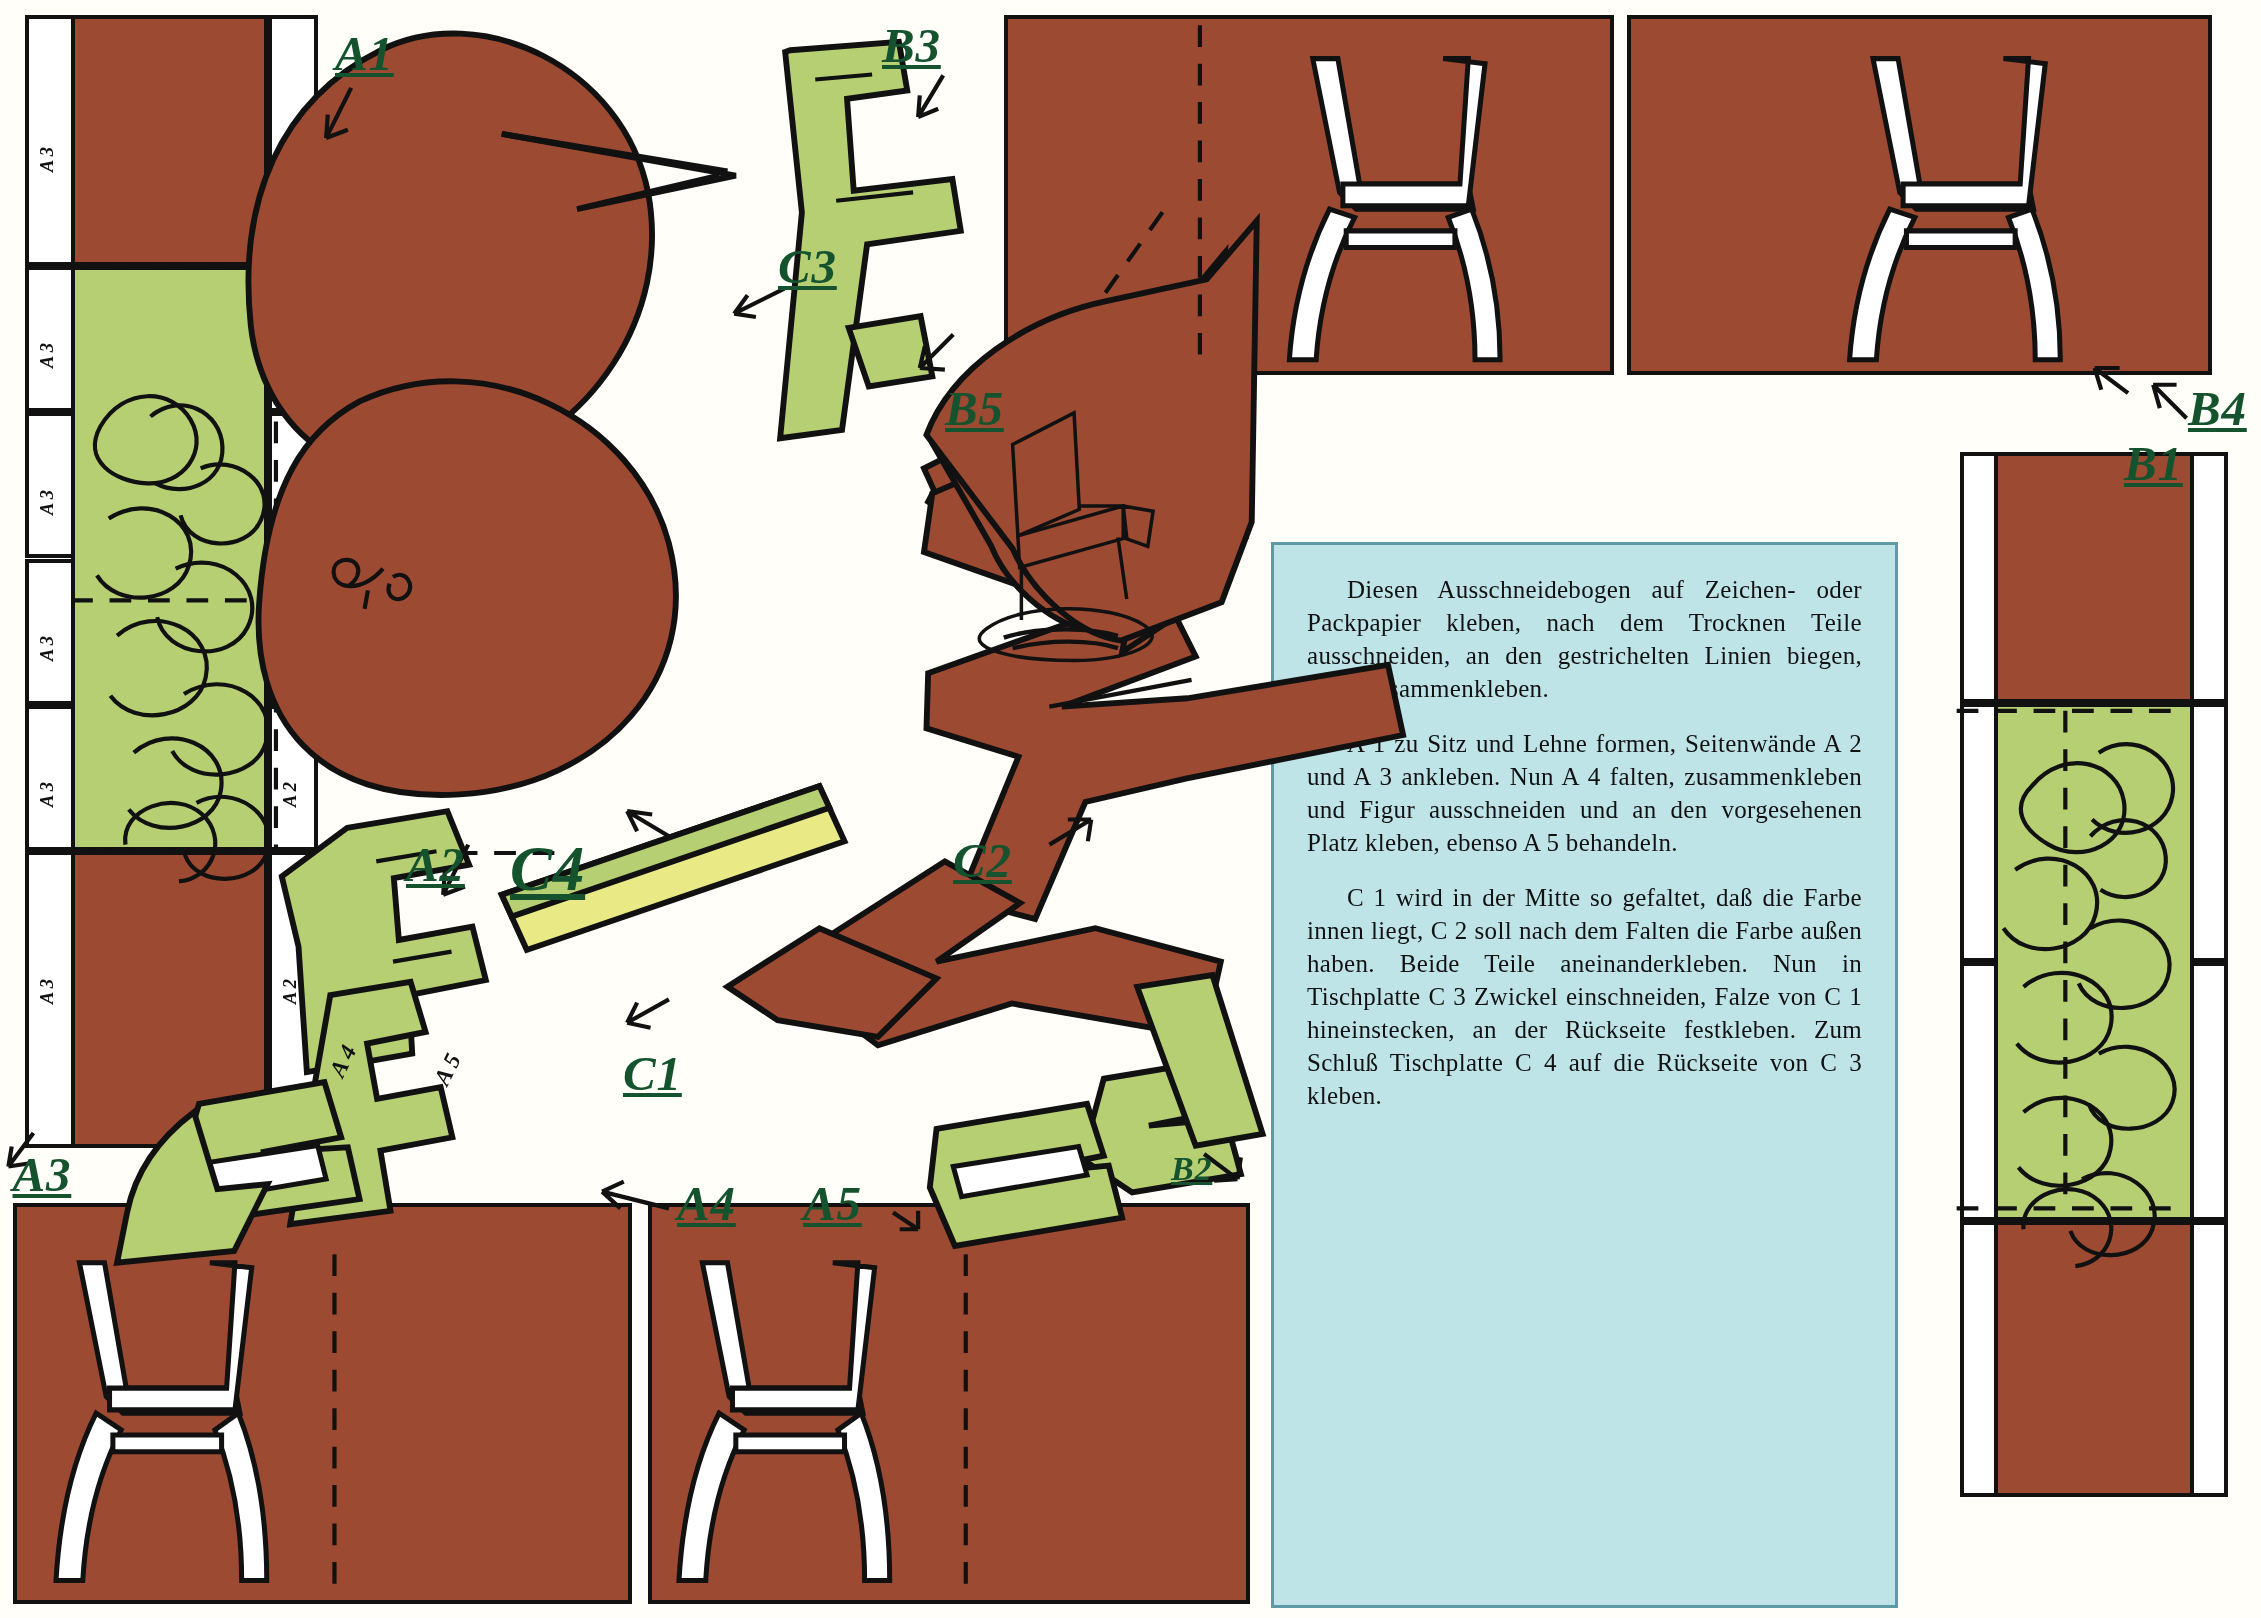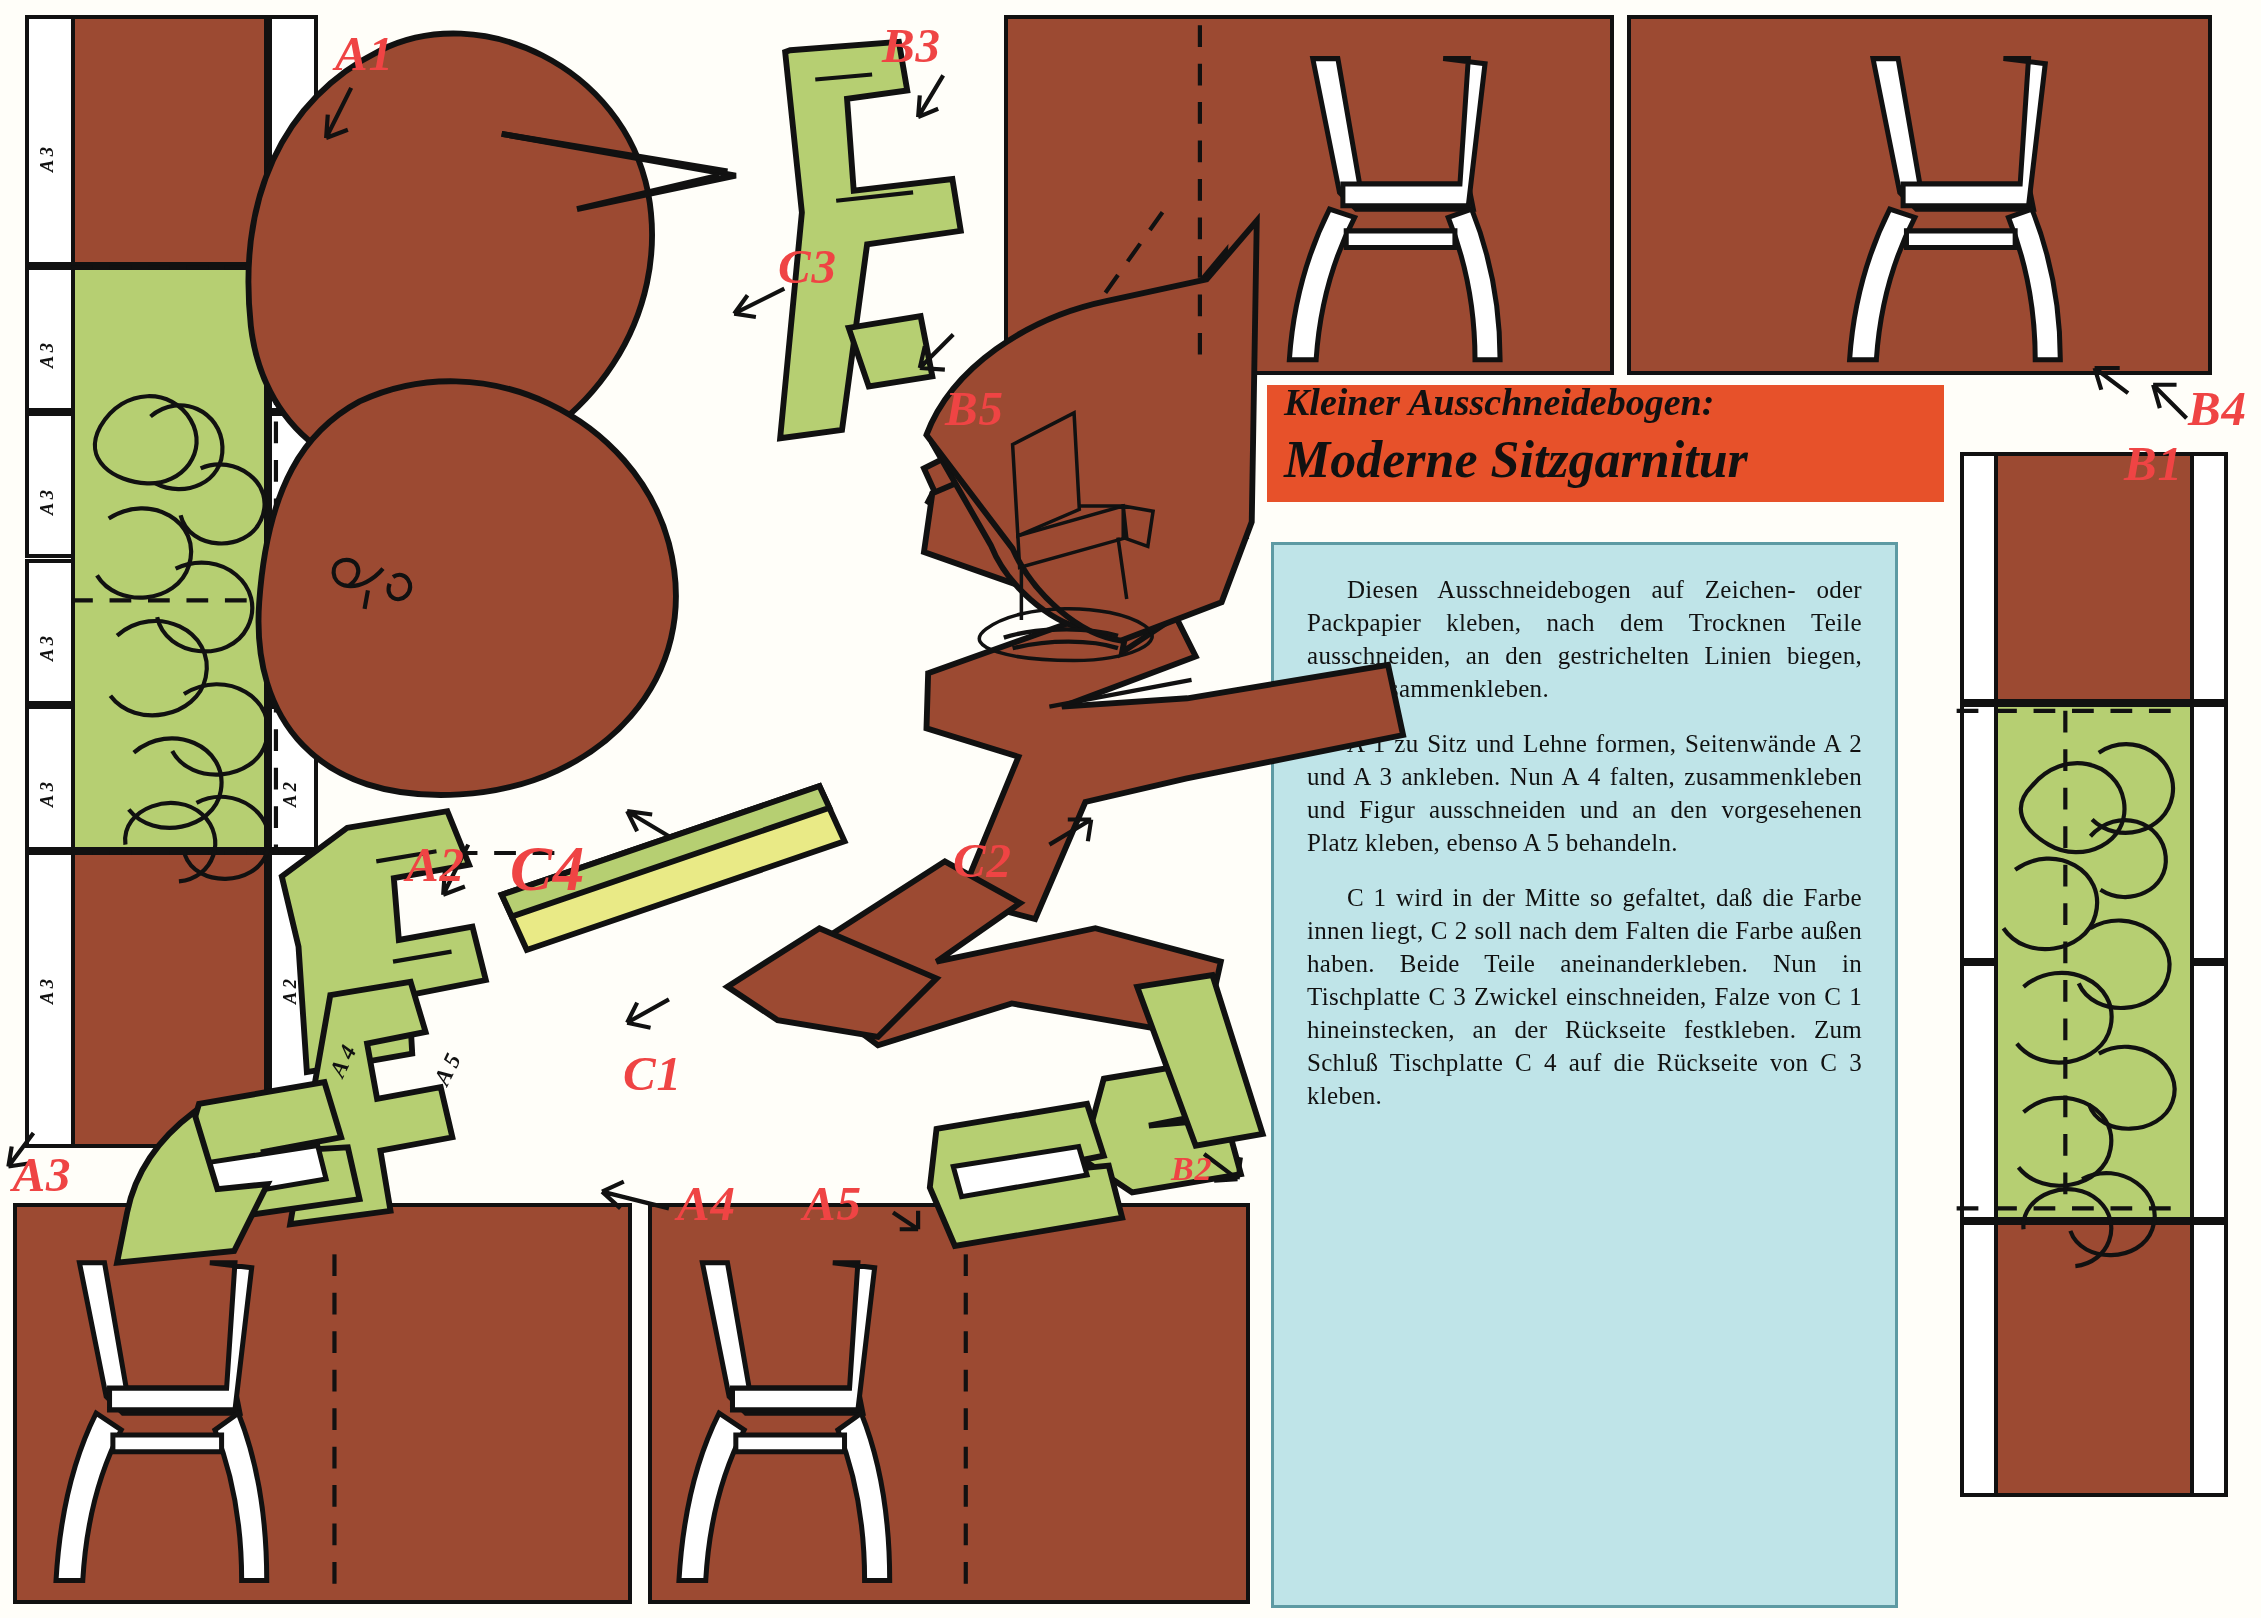--- a/index.html
+++ b/index.html
@@ -16,24 +16,25 @@
   }
 
   
   .abs{position:absolute;}
   .brown{background:#9c4a32;}
   .green{background:#b6cf72;}
   .ol{border:4.2px solid #111;}
   .label{
     font-family:"Liberation Serif", serif;
     font-weight:bold;font-style:italic;
-    color:#ef4444;
+    color:#14532d;
     font-size:38px;
     letter-spacing:0.8px;
     user-select:none;
+    text-decoration:underline;
   }
   .tiny{
     font-size:18.4px;font-weight:bold;font-style:italic;color:#111;
   }
 
   
   #stripLeft{left:25px;top:15px;width:289px;height:1162px;}
   #stripLeft .seg{position:absolute;left:46px;width:197px;border:4.2px solid #111;box-sizing:border-box;}
   #stripLeft .flap{position:absolute;width:50px;border:4.2px solid #111;box-sizing:border-box;background:#fff;}
 
@@ -142,26 +143,20 @@
     <div class="abs ol" style="left:230px;top:510px;width:38px;height:259px;box-sizing:border-box;background:#fff;"></div>
     <div class="abs ol" style="left:230px;top:769px;width:38px;height:276px;box-sizing:border-box;background:#fff;"></div>
   </div>
 
   <div class="panelBrown" style="left:1004px;top:15px;width:610px;height:360px;"></div>
   <div class="panelBrown" style="left:1627px;top:15px;width:585px;height:360px;"></div>
 
   <div class="bottomPanel" style="left:12.5px;width:619px;height:401px;"></div>
   <div class="bottomPanel" style="left:648px;width:602px;height:401px;"></div>
 
-  <div id="titleBlock">
-    <div id="titleBar1"></div>
-    <div id="titleBar2"></div>
-    <div id="titleText1">Kleiner Ausschneidebogen:</div>
-    <div id="titleText2">Moderne Sitzgarnitur</div>
-  </div>
 
   <div id="textbox">
     <p>Diesen Ausschneidebogen auf Zeichen- oder Packpapier kleben, nach dem Trocknen Teile ausschneiden, an den gestrichelten Linien biegen, Teile zusammenkleben.</p>
     <p>A 1 zu Sitz und Lehne formen, Seitenwände A 2 und A 3 ankleben. Nun A 4 falten, zusammenkleben und Figur ausschneiden und an den vorgesehenen Platz kleben, ebenso A 5 behandeln.</p>
     <p>C 1 wird in der Mitte so gefaltet, daß die Farbe innen liegt, C 2 soll nach dem Falten die Farbe außen haben. Beide Teile aneinanderkleben. Nun in Tischplatte C 3 Zwickel einschneiden, Falze von C 1 hineinstecken, an der Rückseite festkleben. Zum Schluß Tischplatte C 4 auf die Rückseite von C 3 kleben.</p>
   </div>
 
   <svg class="layer" viewBox="0 0 2704 1936">
     <defs>
       <style>

